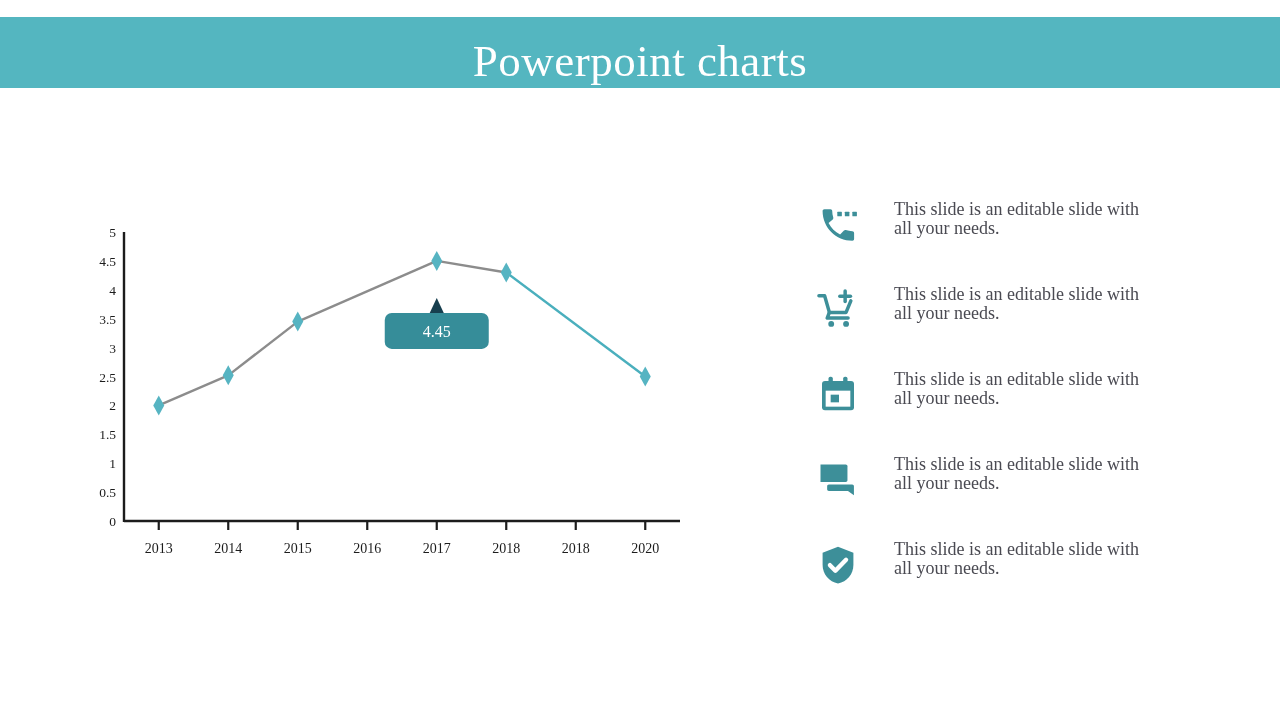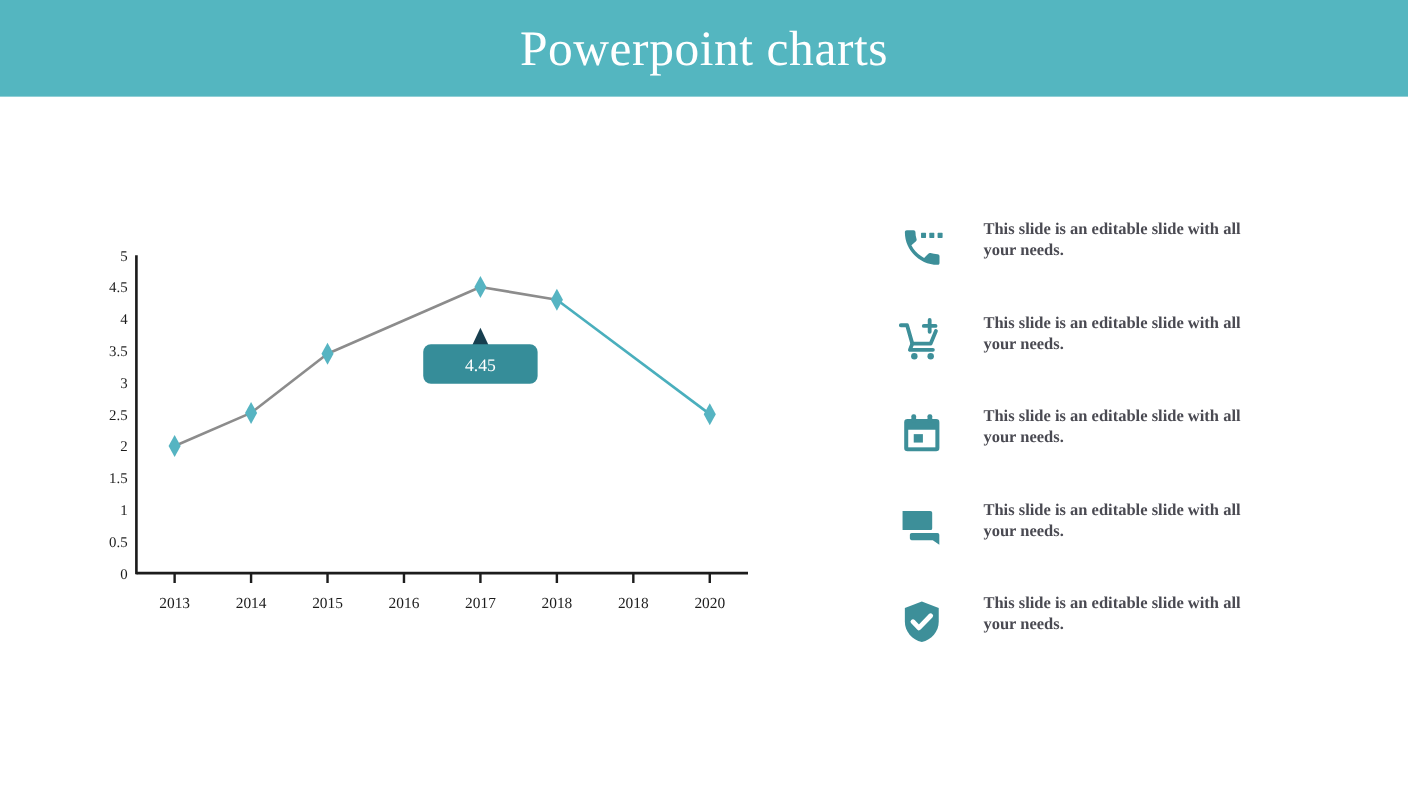--- a/index.html
+++ b/index.html
@@ -12,21 +12,21 @@
     background: #ffffff;
     font-family: "Liberation Serif", "DejaVu Serif", serif;
     overflow: hidden;
     position: relative;
   }
 
   
   .header-band {
     position: absolute;
     left: 0;
-    top: 0;
+    top: 17px;
     width: 1280px;
     height: 88px;
     background: #54b6c0;
     display: flex;
     align-items: center;
     justify-content: center;
   }
   .header-title {
     color: #ffffff;
     font-family: "Liberation Serif", "DejaVu Serif", serif;
@@ -98,24 +98,23 @@
     margin-top: 2px;
   }
   .feature-icon svg {
     display: block;
   }
   .feature-text {
     margin-left: 28px;
     margin-top: 2px;
     width: 252px;
     font-family: "Liberation Serif", "DejaVu Serif", serif;
-    font-size: 15px;
+    font-size: 18px;
     line-height: 19px;
     color: #4a4a52;
-    font-weight: bold;
   }
 </style>
 </head>
 <body>
 
 <div class="header-band">
   <div class="header-title">Powerpoint charts</div>
 </div>
 
 <div class="slide-body">

